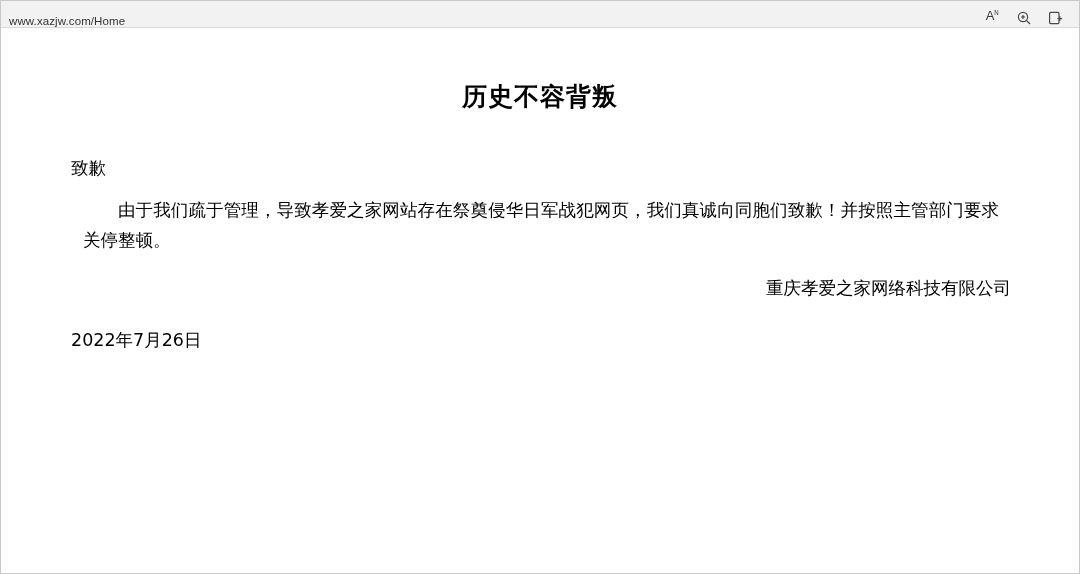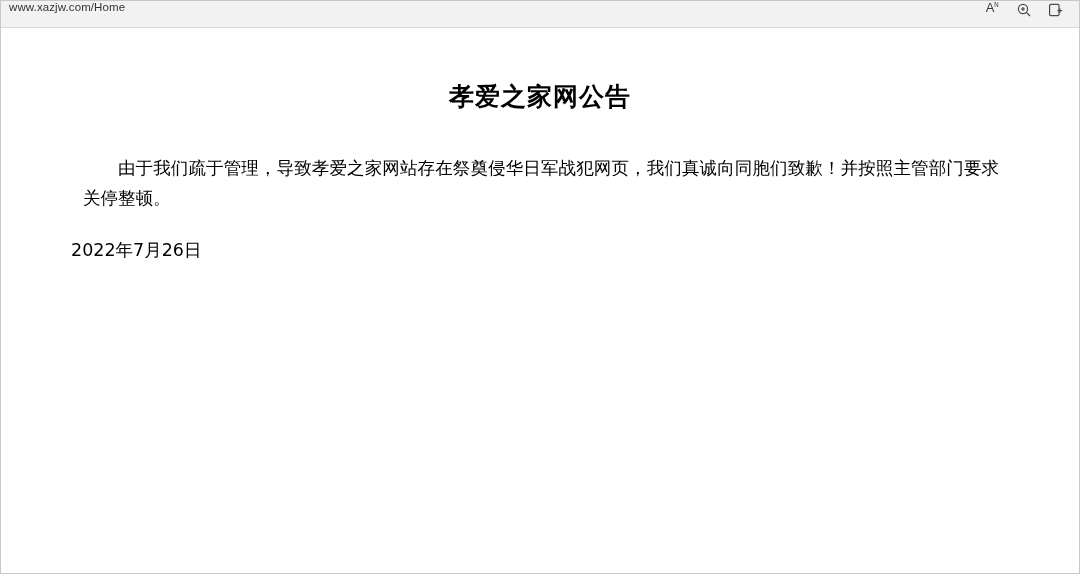--- a/index.html
+++ b/index.html
@@ -23,21 +23,21 @@
     display: flex;
     flex-direction: column;
   }
   
   .chrome {
     height: 27px;
     flex: 0 0 27px;
     background: #f2f2f2;
     border-bottom: 1px solid #d9d9d9;
     display: flex;
-    align-items: flex-start;
+    align-items: flex-end;
     padding: 0 8px;
     box-sizing: border-box;
   }
   .url-text {
     font-size: 11.5px;
     color: #333333;
     font-family: "Liberation Sans", sans-serif;
     letter-spacing: 0.1px;
     white-space: nowrap;
   }
@@ -147,24 +147,26 @@
           <line x1="9.4" y1="8.6" x2="14.2" y2="8.6" stroke="#4a4a4a" stroke-width="1.2"></line>
         </svg>
       </span>
 
     </div>
   </div>
 
   <div class="page">
     <div class="doc">
 
-      <h1 class="doc-title">孝爱之家网公告</h1>
+      <h1 class="doc-title">历史不容背叛</h1>
 
       <div class="body-block">
+        <p class="salutation">致歉</p>
         <p class="para">由于我们疏于管理，导致孝爱之家网站存在祭奠侵华日军战犯网页，我们真诚向同胞们致歉！并按照主管部门要求关停整顿。</p>
 
+        <div class="sign-company">重庆孝爱之家网络科技有限公司</div>
         <div class="sign-date">2022年7月26日</div>
       </div>
 
     </div>
   </div>
 
 </div>
 
 </body></html>

